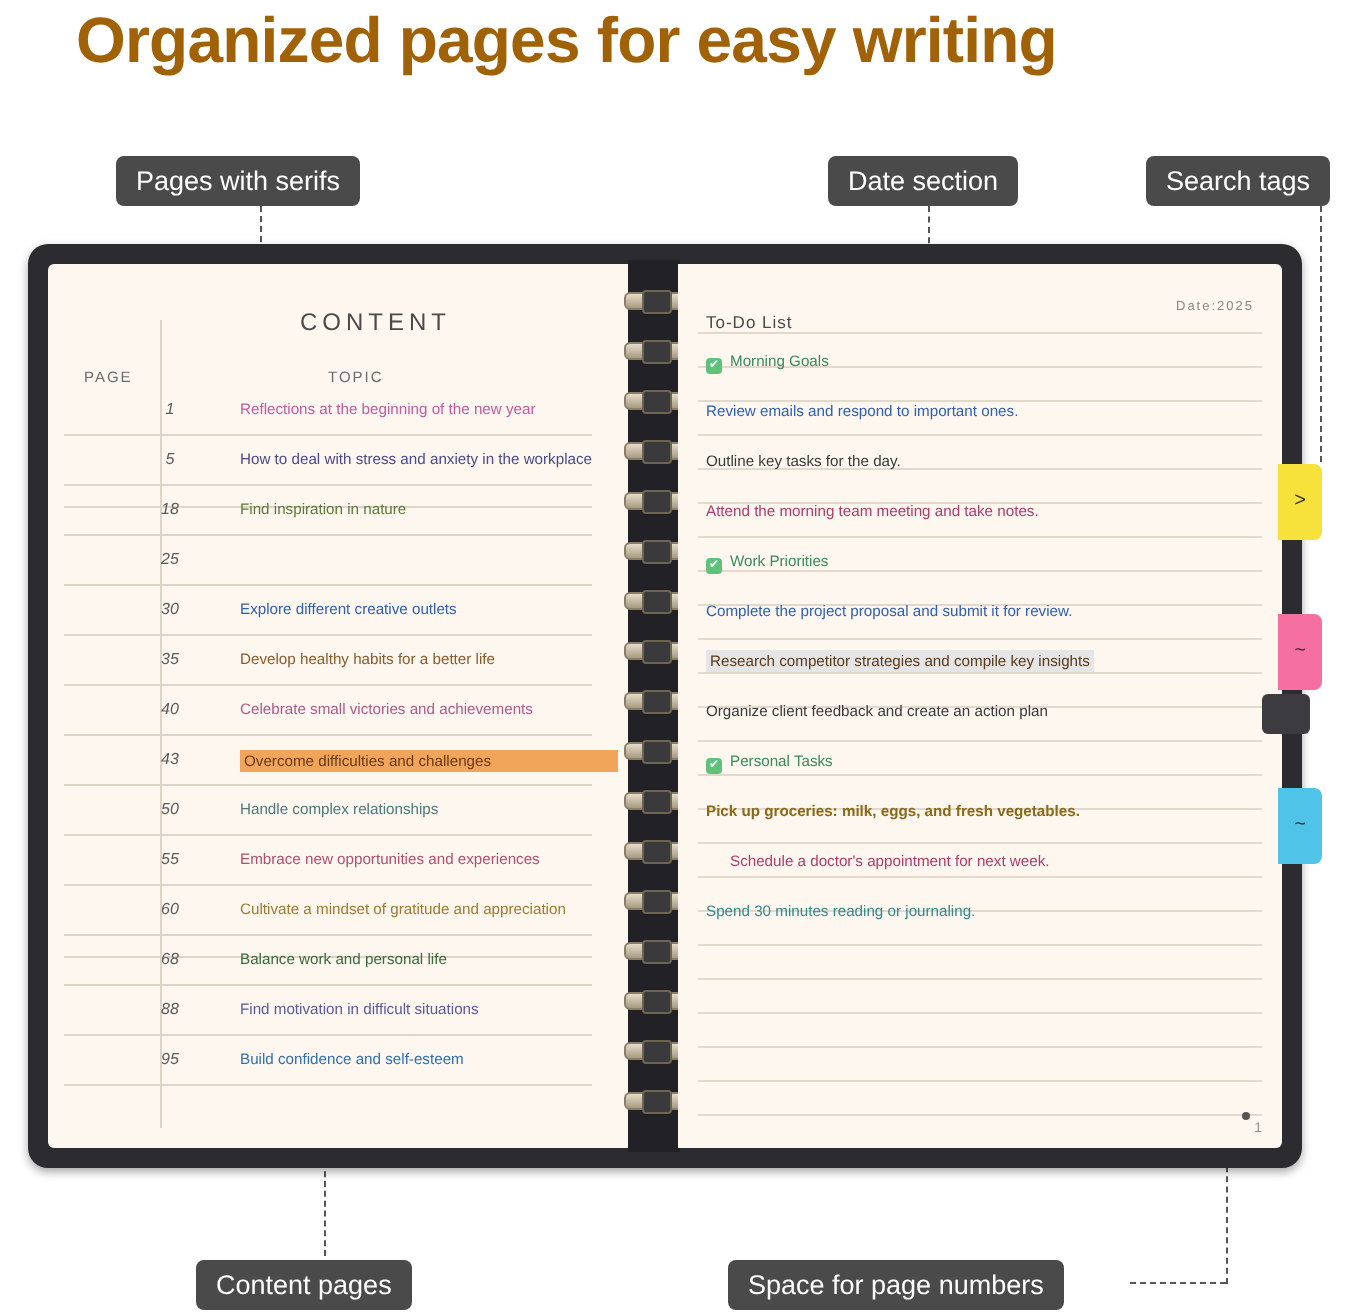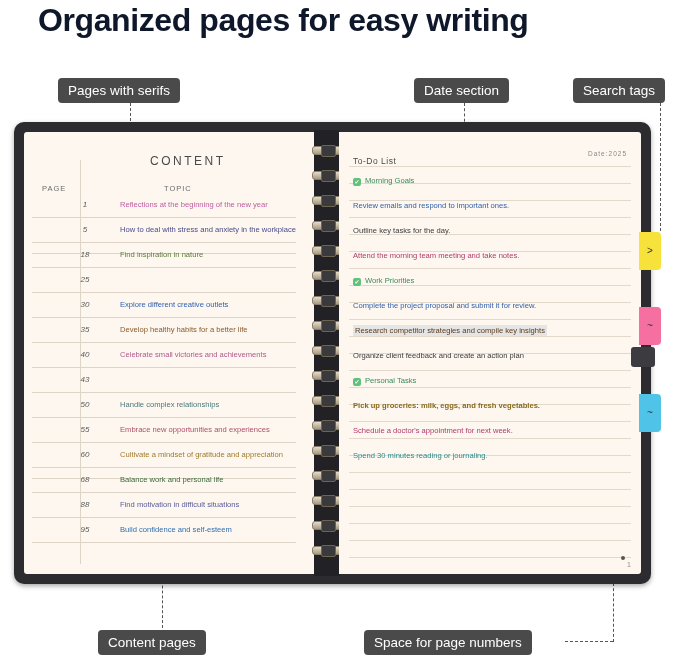--- a/index.html
+++ b/index.html
@@ -8,21 +8,21 @@
     background:#ffffff;
     font-family:"Liberation Sans", sans-serif;
     overflow:hidden;
     position:relative;
   }
   .headline{
     position:absolute;
     top:2px;left:38px;
     font-size:32px;
     font-weight:bold;
-    color:#0f172a;
+    color:#a16207;
     letter-spacing:-0.4px;
     text-align:right;
   }
 
   
   .callout{
     position:absolute;
     background:#4a4a4a;
     color:#fff;
     font-size:13.5px;
@@ -209,20 +209,21 @@
           <div class="toc-topic" style="color: rgb(138, 90, 42);">Develop healthy habits for a better life</div>
         </div>
         <div class="rule" style="top: 210px;"></div>
         <div class="toc-row" style="top: 218px;">
           <div class="toc-page">40</div>
           <div class="toc-topic" style="color: rgb(176, 90, 138);">Celebrate small victories and achievements</div>
         </div>
         <div class="rule" style="top: 235px;"></div>
         <div class="toc-row" style="top: 243px;">
           <div class="toc-page">43</div>
+          <div class="toc-topic hl" style="color: rgb(106, 58, 26); background: rgb(240, 165, 90);">Overcome difficulties and challenges</div>
         </div>
         <div class="rule" style="top: 260px;"></div>
         <div class="toc-row" style="top: 268px;">
           <div class="toc-page">50</div>
           <div class="toc-topic" style="color: rgb(74, 122, 122);">Handle complex relationships</div>
         </div>
         <div class="rule" style="top: 285px;"></div>
         <div class="toc-row" style="top: 293px;">
           <div class="toc-page">55</div>
           <div class="toc-topic" style="color: rgb(176, 80, 106);">Embrace new opportunities and experiences</div>
@@ -307,21 +308,21 @@
         <div class="task" style="top: 44px; color: rgb(58, 138, 90);"><span class="check">✔</span><span>Morning Goals</span></div>
         <div class="task" style="top: 69px; color: rgb(47, 95, 174);"><span>Review emails and respond to important ones.</span></div>
         <div class="task" style="top: 94px; color: rgb(58, 58, 58);"><span>Outline key tasks for the day.</span></div>
         <div class="task" style="top: 119px; color: rgb(176, 58, 106);"><span>Attend the morning team meeting and take notes.</span></div>
         <div class="task" style="top: 144px; color: rgb(58, 138, 90);"><span class="check">✔</span><span>Work Priorities</span></div>
         <div class="task" style="top: 169px; color: rgb(47, 95, 174);"><span>Complete the project proposal and submit it for review.</span></div>
         <div class="task" style="top: 194px; color: rgb(90, 58, 26);"><span class="hl" style="background: #e5e5e5;">Research competitor strategies and compile key insights</span></div>
         <div class="task" style="top: 219px; color: rgb(58, 58, 58);"><span>Organize client feedback and create an action plan</span></div>
         <div class="task" style="top: 244px; color: rgb(58, 138, 90);"><span class="check">✔</span><span>Personal Tasks</span></div>
         <div class="task" style="top: 269px; color: rgb(138, 106, 26); font-weight: bold;"><span>Pick up groceries: milk, eggs, and fresh vegetables.</span></div>
-        <div class="task" style="top: 294px; color: rgb(176, 58, 106);"><span>Schedule a doctor's appointment for next week.</span></div>
+        <div class="task" style="top: 294px; color: rgb(176, 58, 106); margin-left: 12px;"><span>Schedule a doctor's appointment for next week.</span></div>
         <div class="task" style="top: 319px; color: rgb(47, 138, 138);"><span>Spend 30 minutes reading or journaling.</span></div>
       </div>
     <div class="pagenum">1</div>
     <div class="corner-dot"></div>
   </div>
 
   <div id="tabs">
       <div class="tab" style="background: rgb(247, 226, 60); right: -10px; top: 110px;">&gt;</div>
       <div class="tab" style="background: rgb(245, 111, 161); right: -10px; top: 185px;">~</div>
       <div class="tab" style="background: rgb(79, 195, 232); right: -10px; top: 272px;">~</div>

